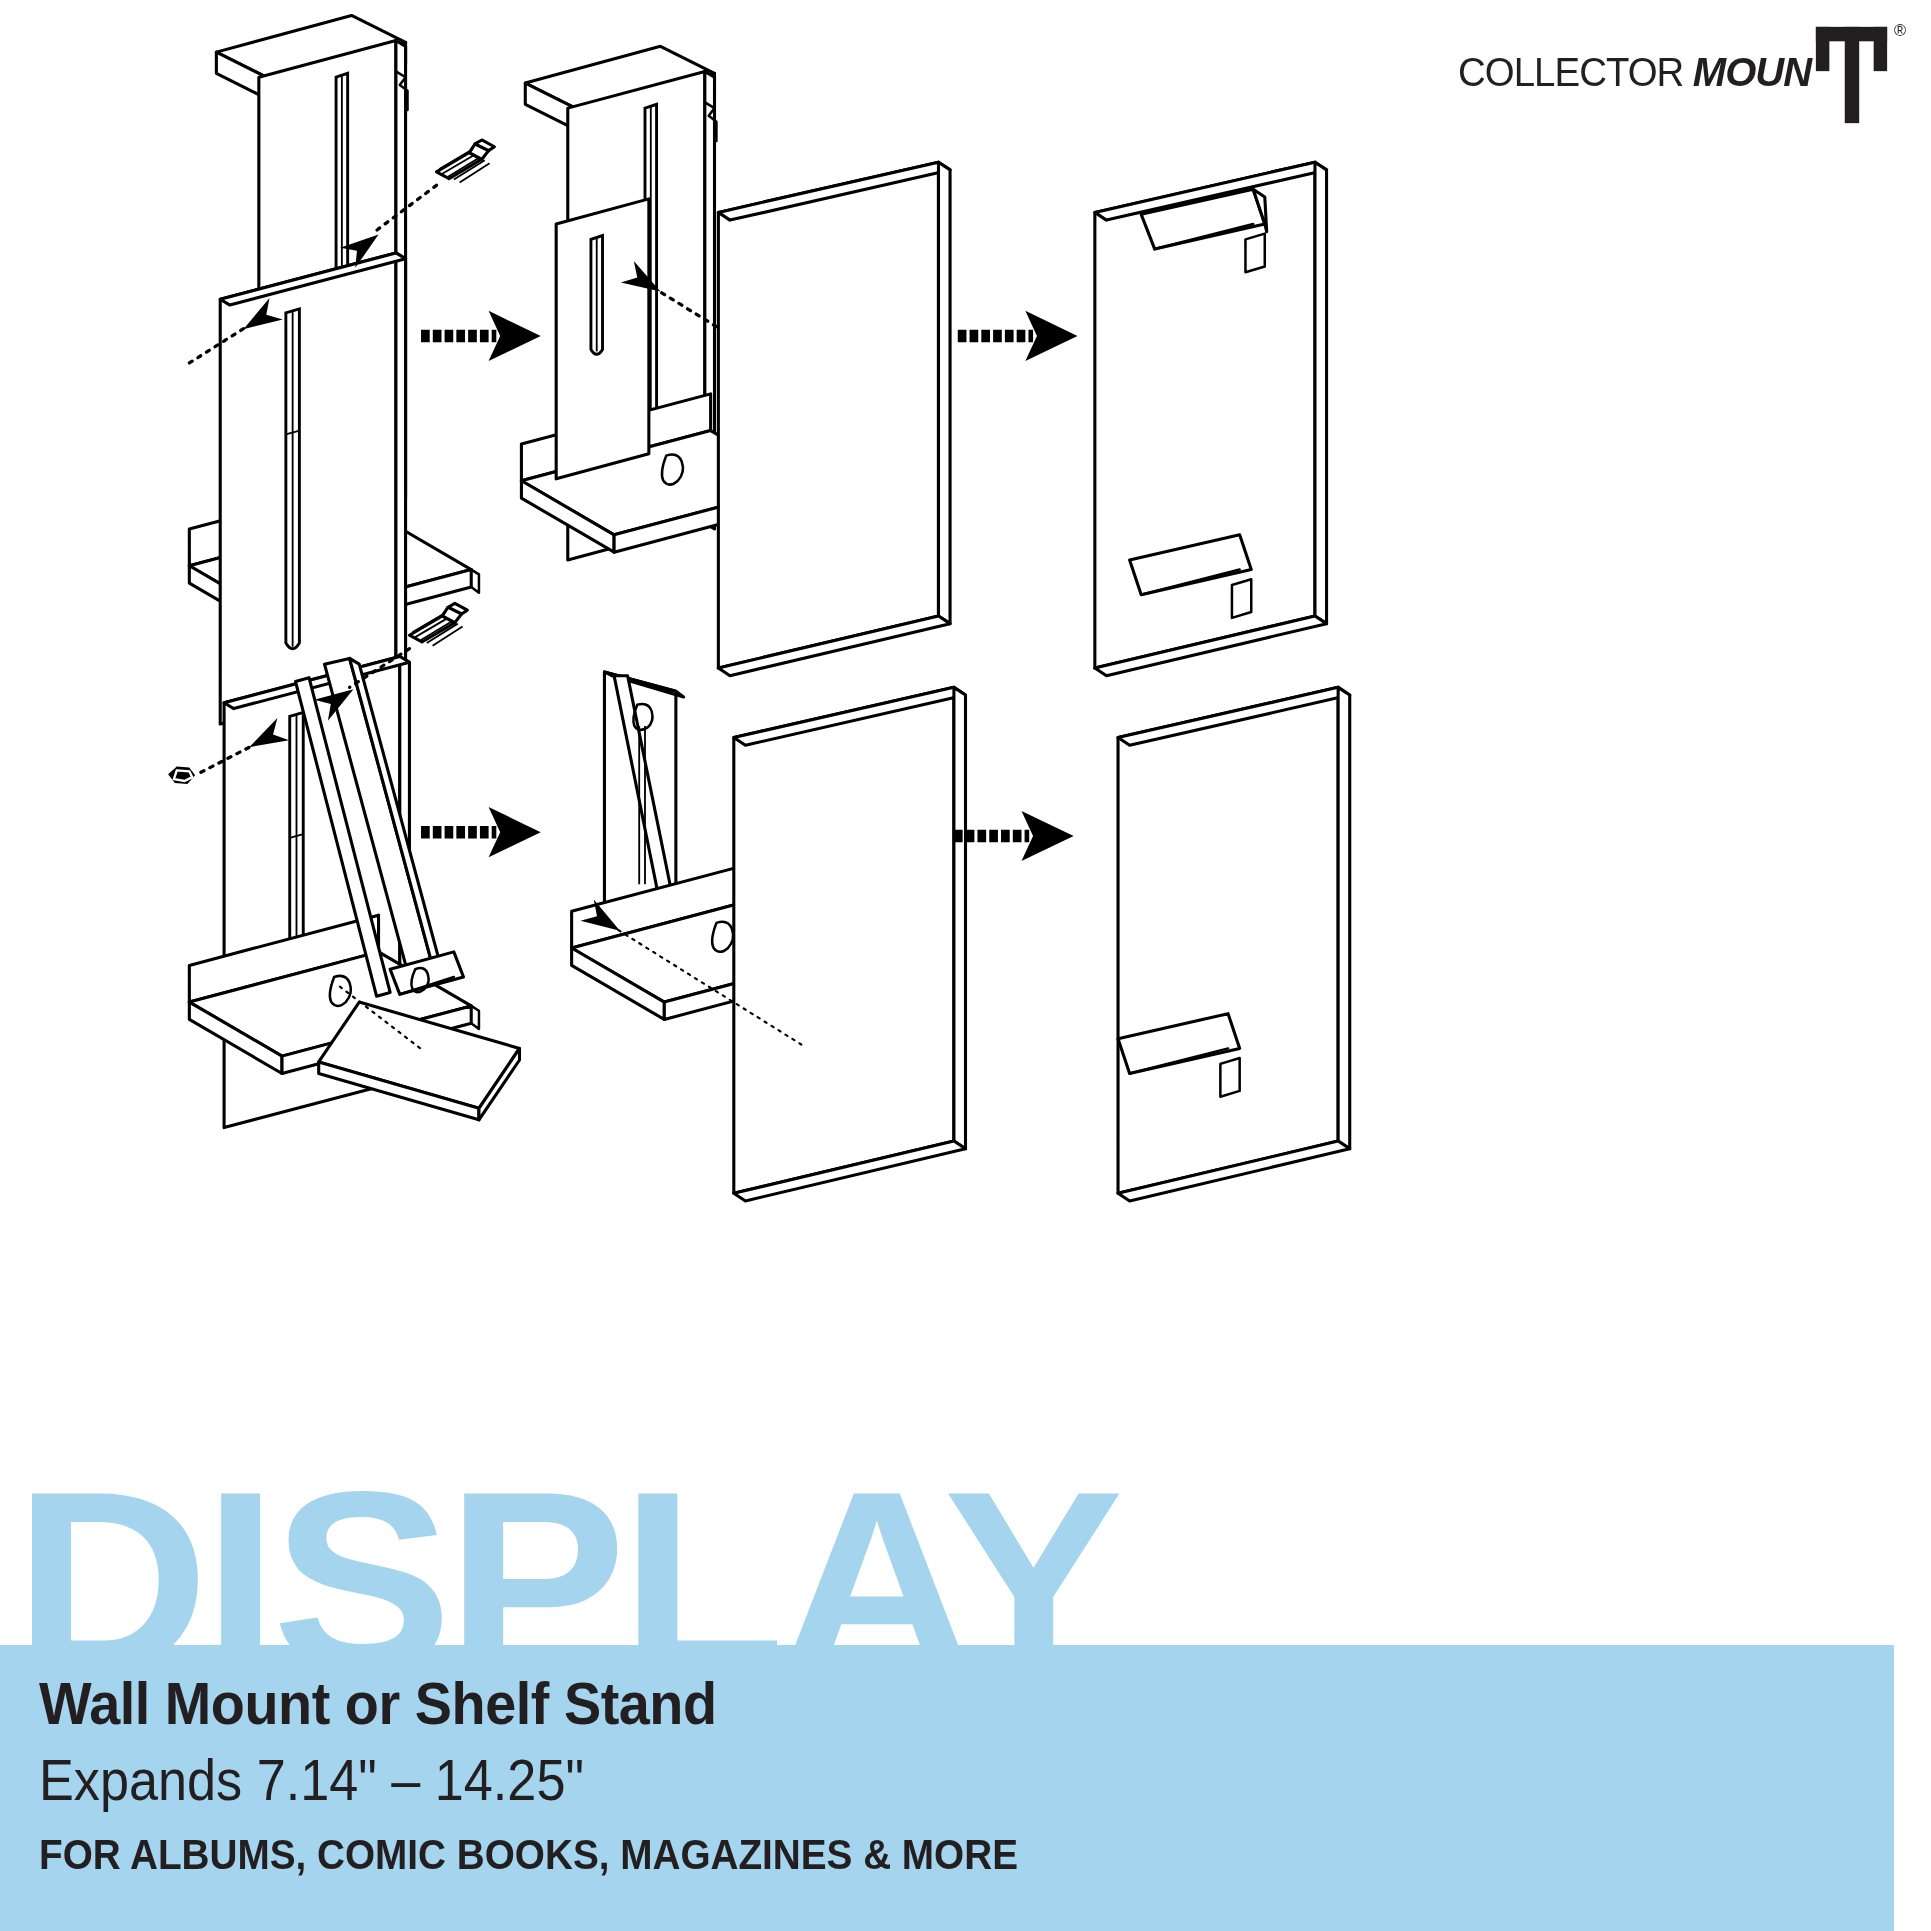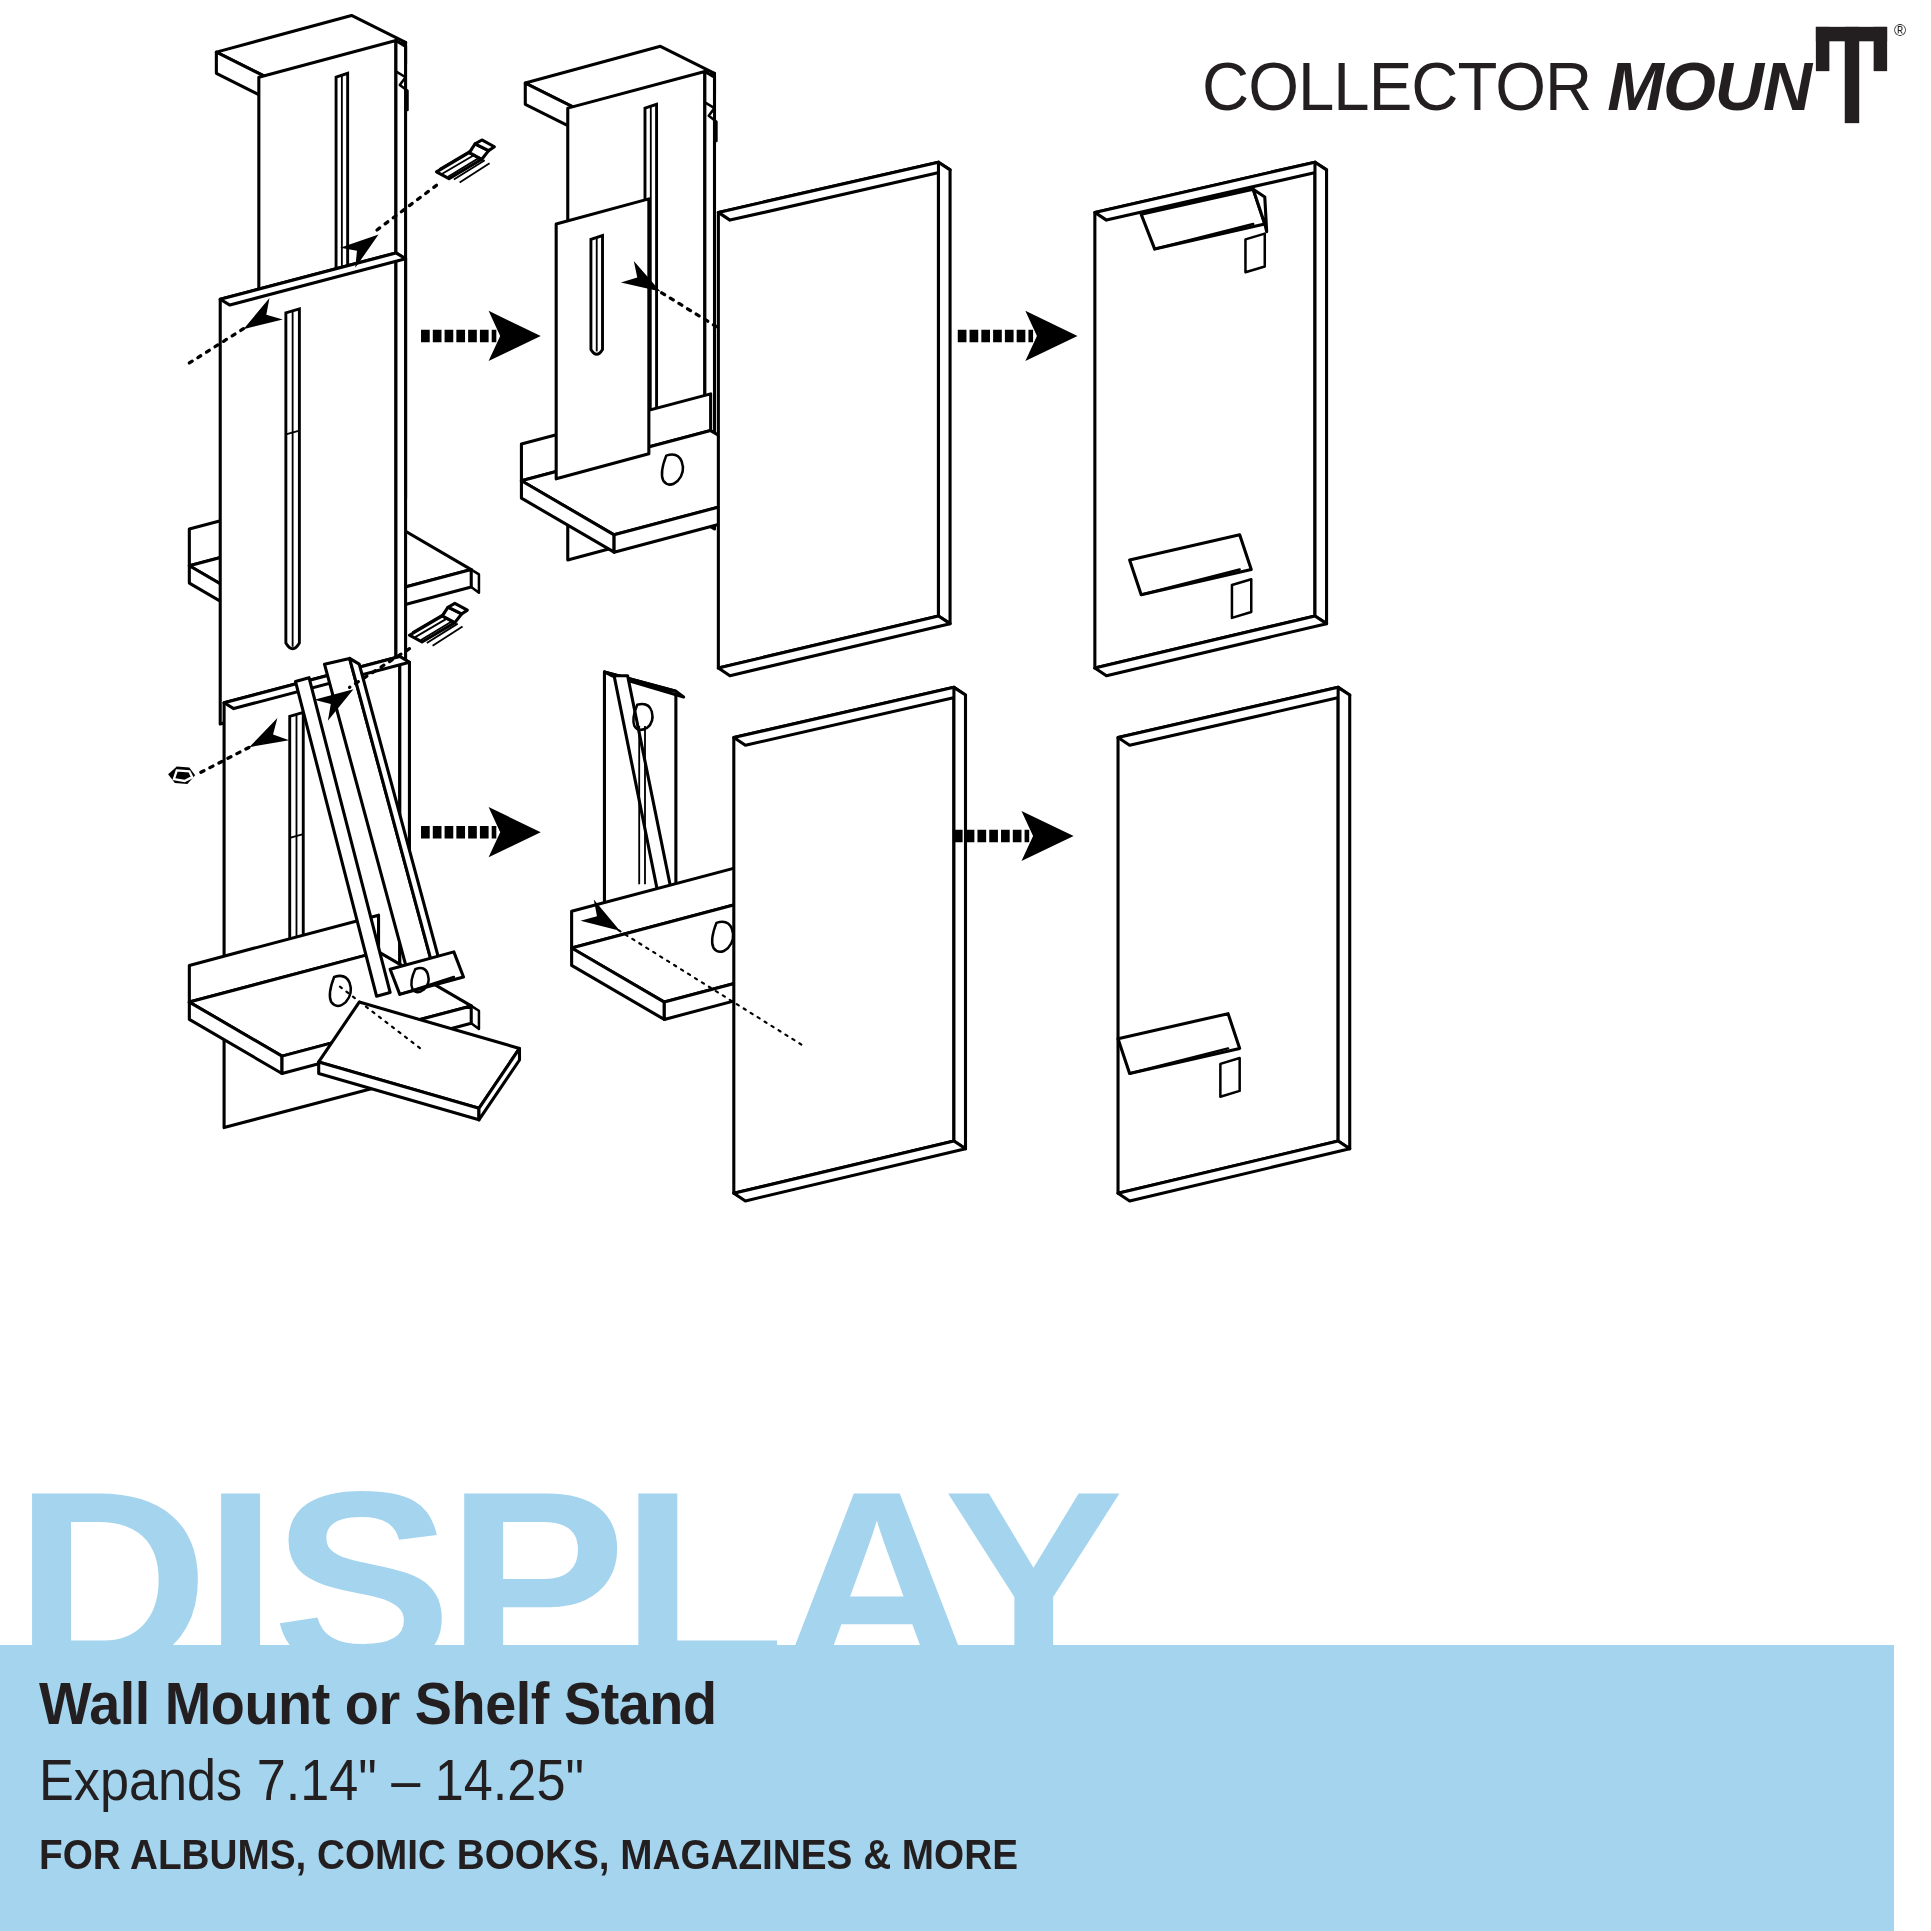--- a/index.html
+++ b/index.html
@@ -14,21 +14,21 @@
 
   
   .logo{
     position:absolute;
     right:25px; top:17.4px;
     display:flex;align-items:flex-start;
     height:106px;
   }
   .logo-word{
     font-family:"Liberation Sans", sans-serif;
-    font-size:68px;
+    font-size:40px;
     letter-spacing:-1px;
     line-height:1;
     color:#231f20;
     display:flex;align-items:flex-end;
     margin-top:35px;
   }
   .logo-collector{font-weight:500;transform:scaleX(.96);transform-origin:left bottom;}
   .logo-mount{font-weight:bold;font-style:italic;}
   .logo-mark{margin-left:1px;margin-top:5.8px;}
   .logo-reg{

